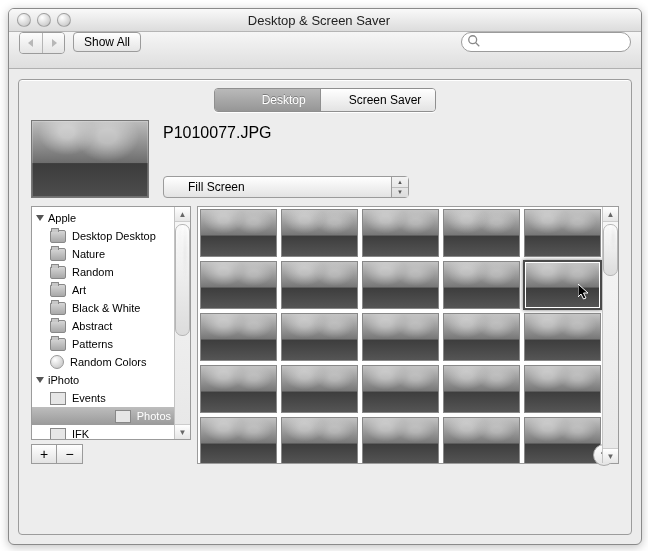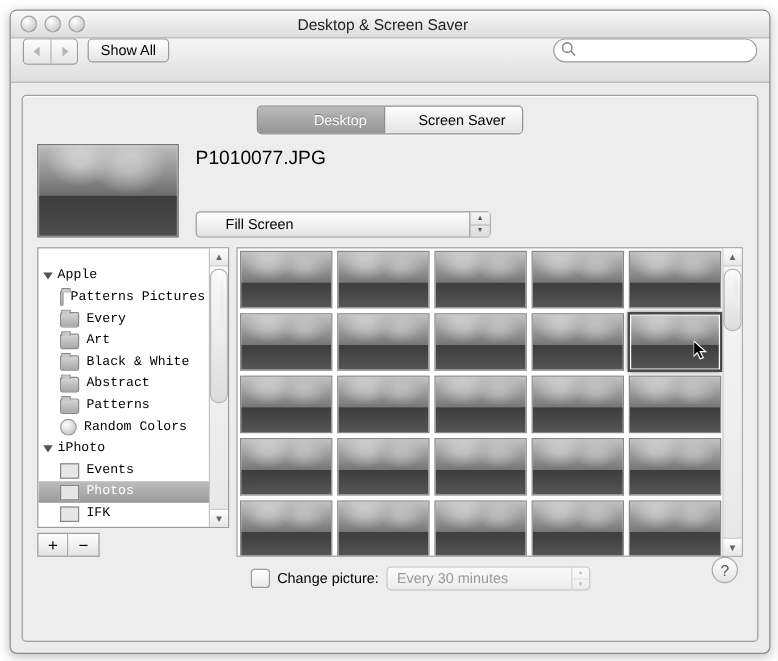--- a/index.html
+++ b/index.html
@@ -249,42 +249,42 @@
   }
   .sl-scroll .arrow { height:14px; width:100%; display:flex;align-items:center;justify-content:center;font-size:8px;color:#666; background:linear-gradient(#fff,#e6e6e6); border-bottom:1px solid #ccc;}
   .sl-scroll .arrow.bottom{border-top:1px solid #ccc;border-bottom:none;}
   .sl-scroll .thumb { width:13px; flex:0 0 60px; margin-top:2px; border:1px solid #b5b5b5; border-radius:7px; background:linear-gradient(#fdfdfd,#dcdcdc);}
   .sl-scroll .track{flex:1; width:100%;}
 
   .sl-items {
     position:absolute;
     left:0; right:15px; top:0; bottom:0;
     overflow:hidden;
-    padding: 14px 0;
-    font-family: Liberation Mono, monospace;
+    padding: 2px 0;
   }
   .sl-group {
     display:flex; align-items:center;
     padding: 0 4px;
     height: 18px;
     font-size: 11px;
     gap: 4px;
   }
   .sl-group .tri { width:0;height:0;border-left:4px solid transparent;border-right:4px solid transparent;border-top:6px solid #555; transform: none;}
   .sl-item {
     display:flex; align-items:center;
     height: 18px;
     padding: 0 4px 0 18px;
     gap: 6px;
     font-size: 11px;
     white-space: nowrap;
   }
   .sl-item.sel {
     background: linear-gradient(#bdbdbd, #9a9a9a);
     color: #fff;
+    justify-content: flex-end;
   }
   .folder-ico {
     width: 14px; height: 11px;
     background: linear-gradient(#d6d6d6,#a8a8a8);
     border:1px solid #888; border-radius:2px;
     position:relative;
   }
   .folder-ico::before{
     content:""; position:absolute; left:0; top:-3px; width:6px; height:3px;
     background:#c8c8c8; border:1px solid #888; border-bottom:none; border-radius:1px 1px 0 0;
@@ -441,25 +441,29 @@
 
       <div class="sourcelist-wrap">
         <div class="sourcelist">
           <div class="sl-items" id="sl-items">
               <div class="sl-group">
                 <div class="tri"></div>
                 <span>Apple</span>
               </div>
               <div class="sl-item">
                 <div class="folder-ico"></div>
-                <span>Patterns Pictures</span>
-              </div>
-              <div class="sl-item">
-                <div class="folder-ico"></div>
-                <span>Every</span>
+                <span>Desktop Desktop</span>
+              </div>
+              <div class="sl-item">
+                <div class="folder-ico"></div>
+                <span>Nature</span>
+              </div>
+              <div class="sl-item">
+                <div class="folder-ico"></div>
+                <span>Random</span>
               </div>
               <div class="sl-item">
                 <div class="folder-ico"></div>
                 <span>Art</span>
               </div>
               <div class="sl-item">
                 <div class="folder-ico"></div>
                 <span>Black &amp; White</span>
               </div>
               <div class="sl-item">
@@ -542,29 +546,18 @@
           <div class="arrow">▲</div>
           <div class="thumb" style="flex:0 0 50px;"></div>
           <div class="track"></div>
           <div class="arrow bottom">▼</div>
         </div>
       </div>
 
     </div>
 
     <div class="options">
-      <div class="opt-row">
-        <div class="cbox"></div>
-        <span>Change picture:</span>
-        <div class="interval-popup">
-          <span>Every 30 minutes</span>
-          <div class="stepper">
-              <div>▲</div>
-              <div>▼</div>
-            </div>
-        </div>
-      </div>
       <div class="helpq">?</div>
     </div>
 
   </div>
 
 </div>
 
 </body></html>

